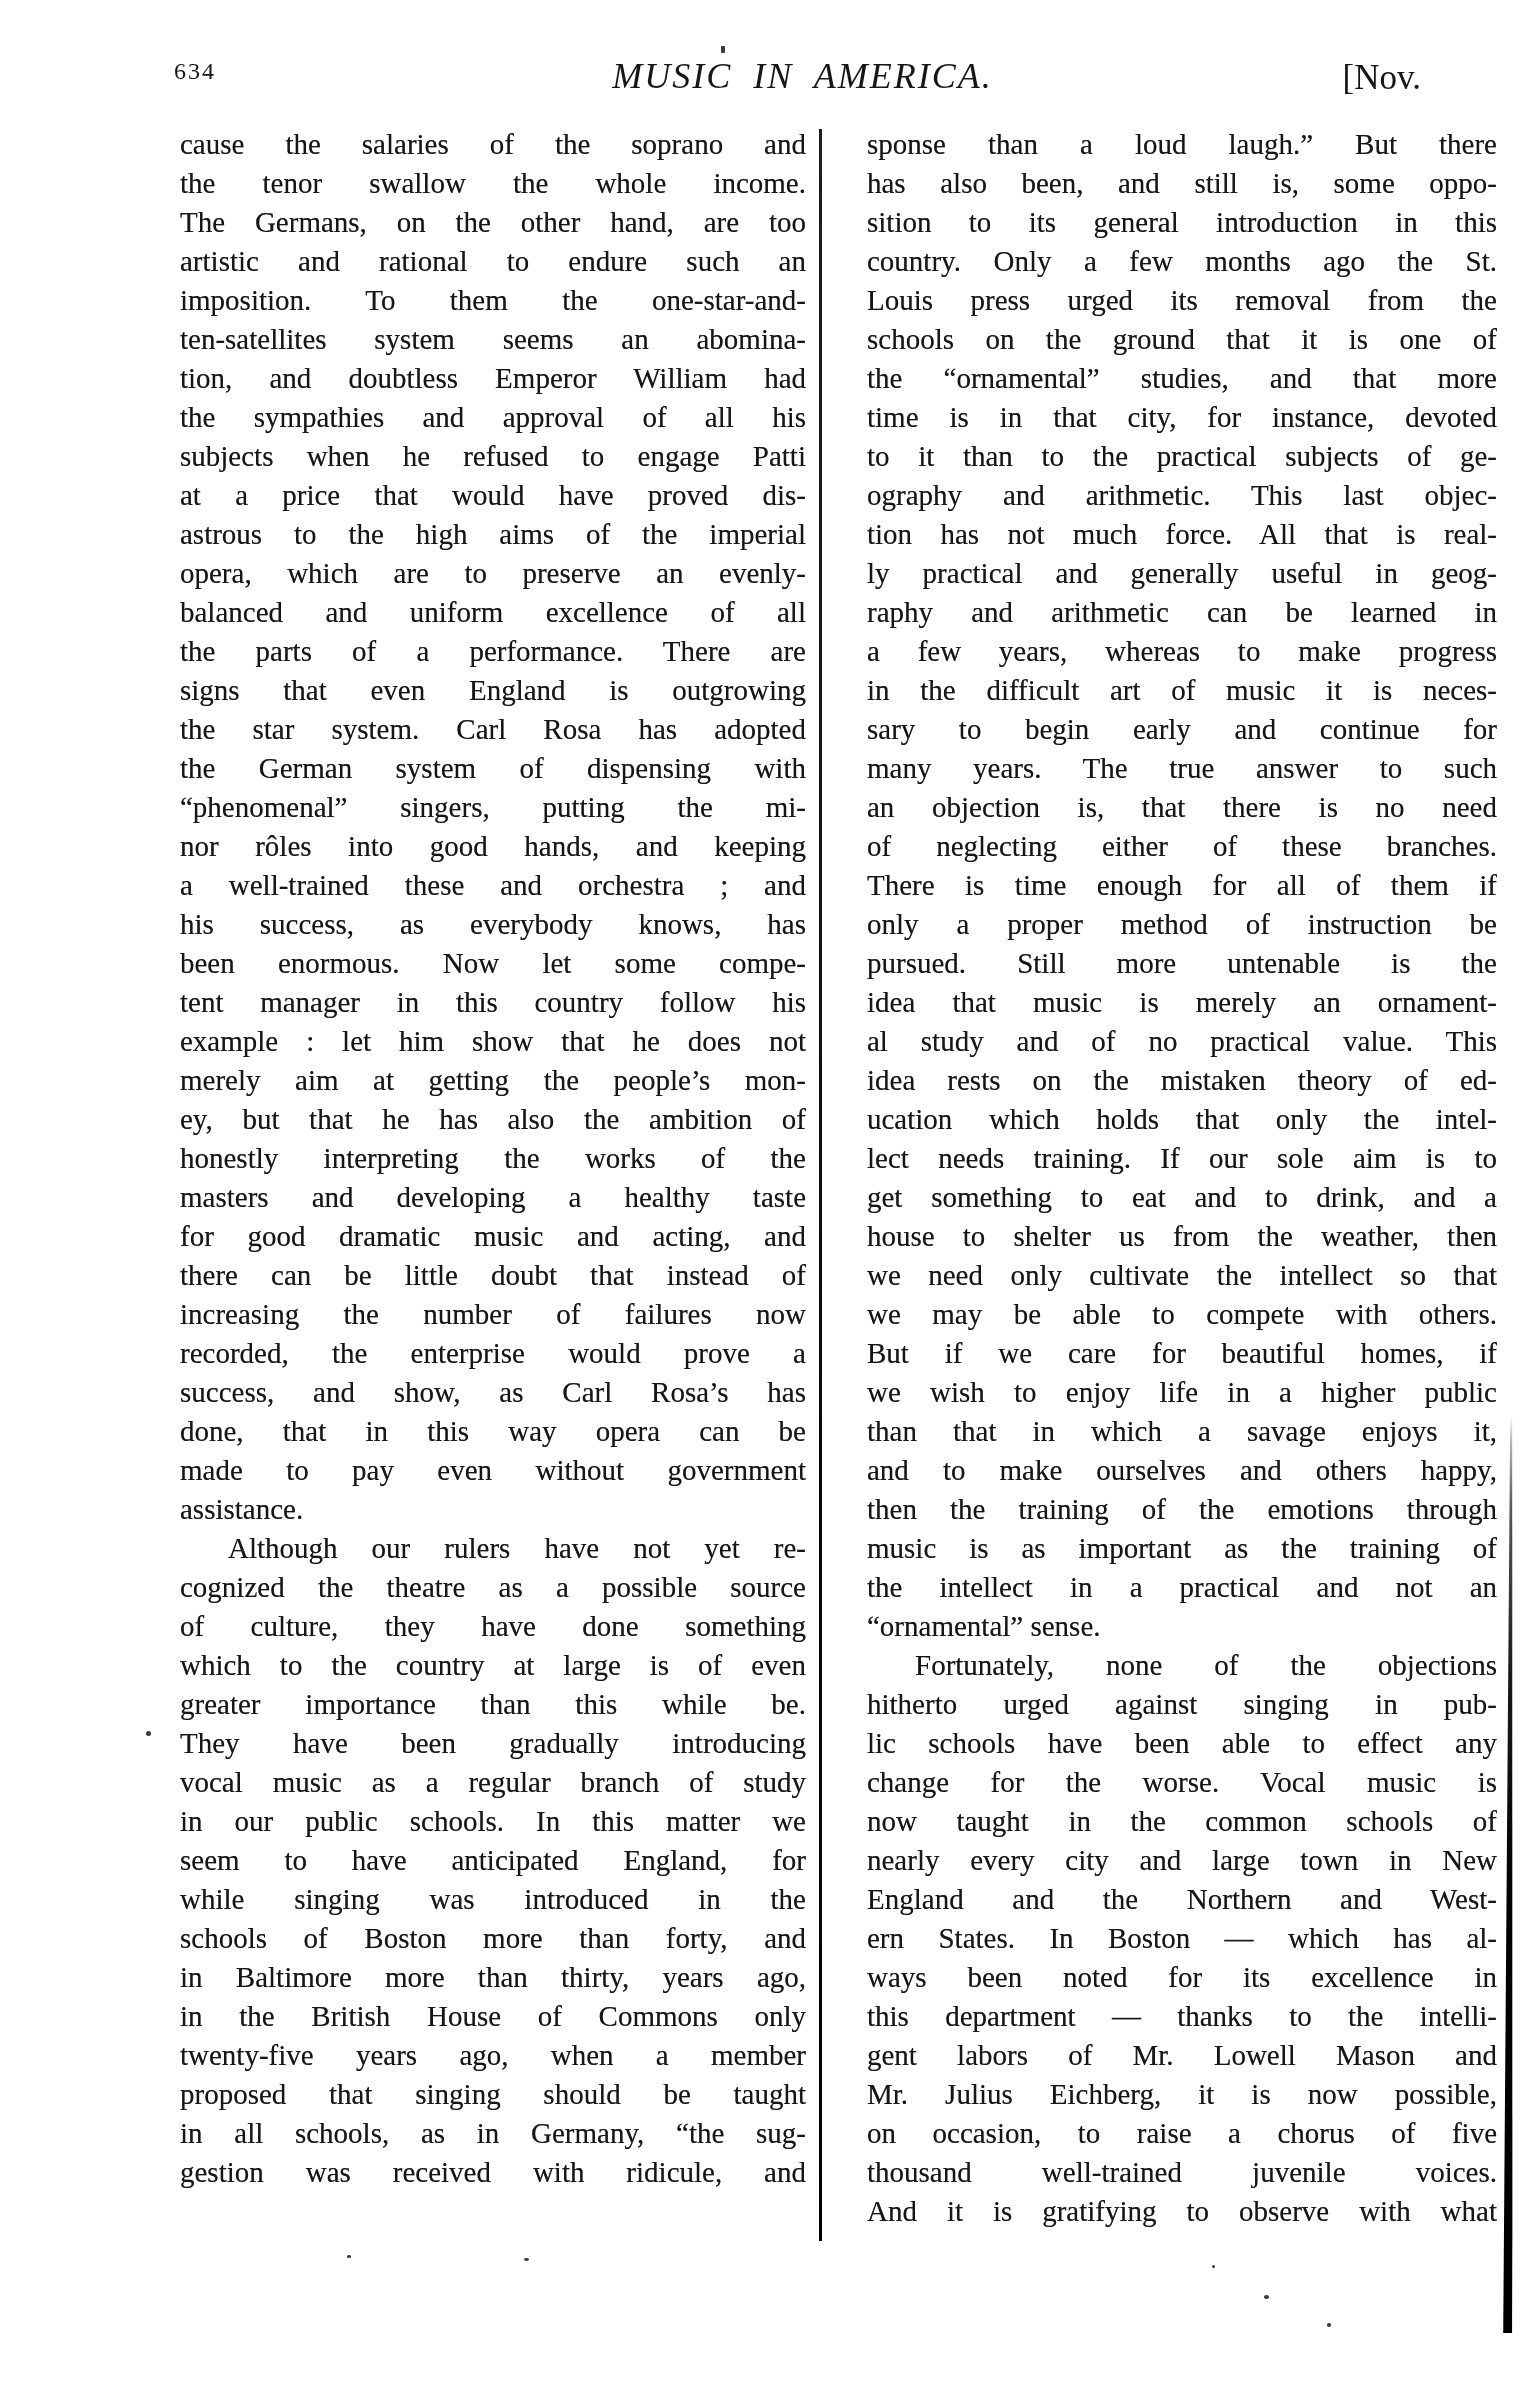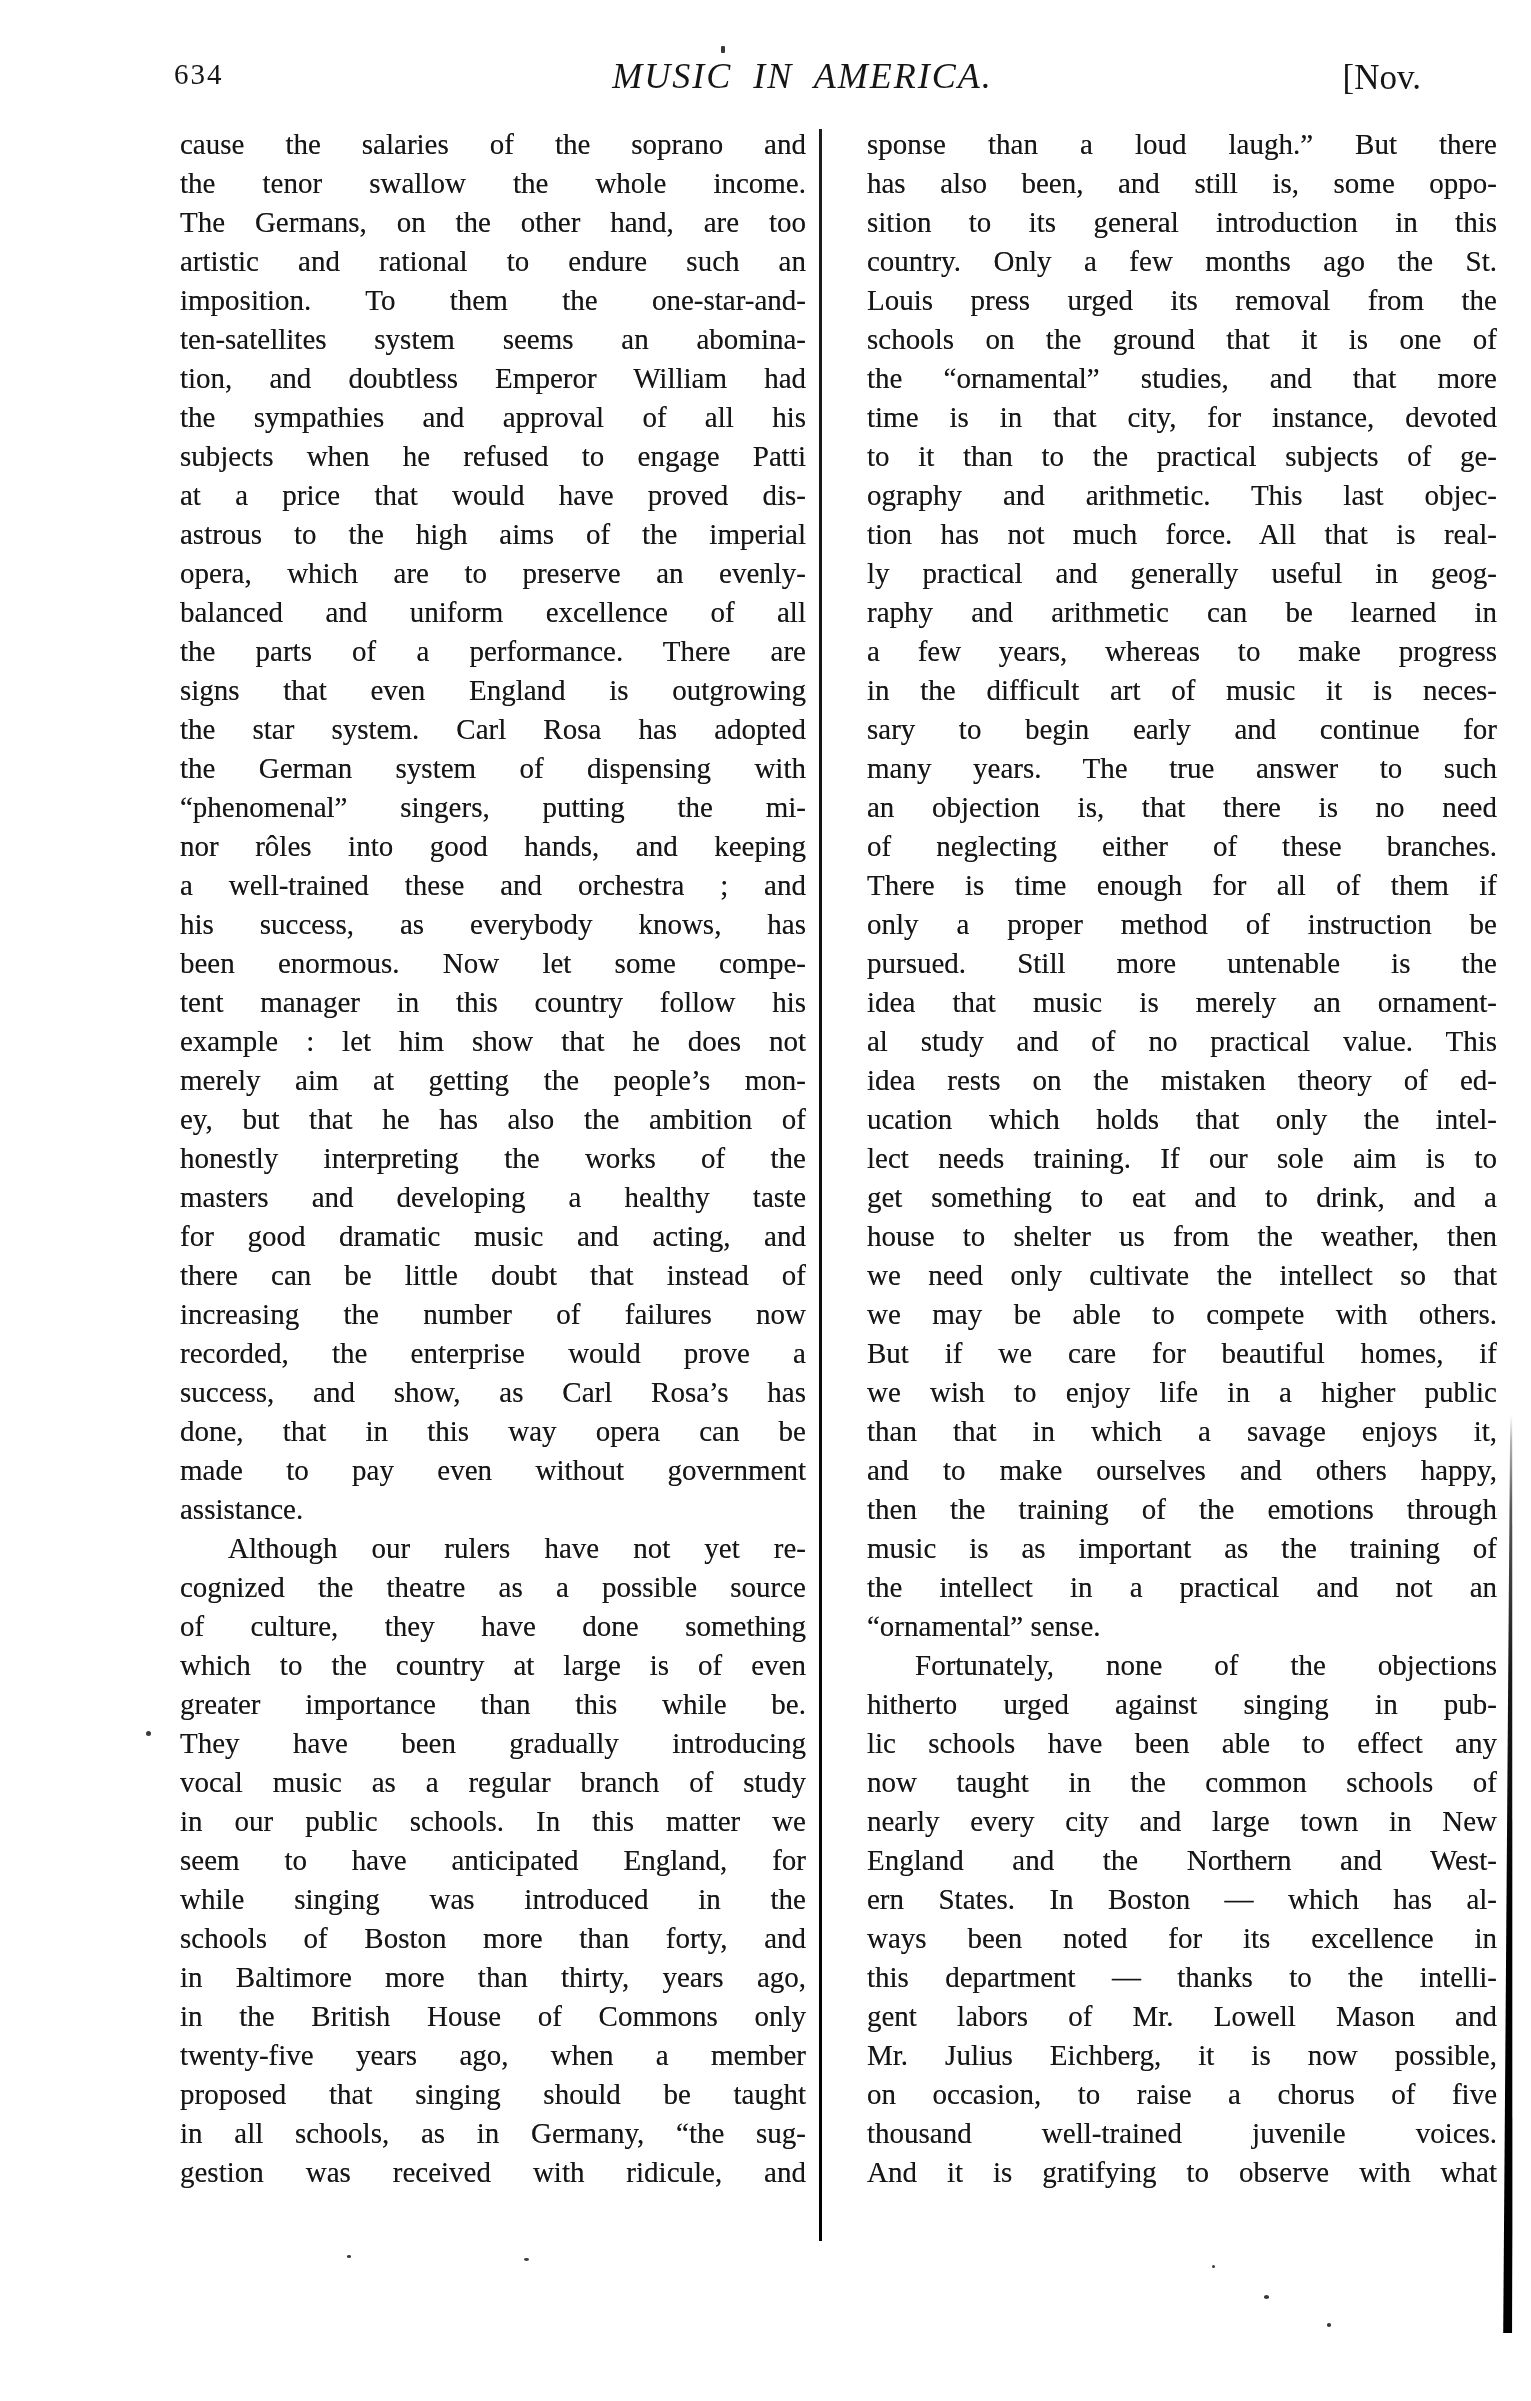--- a/index.html
+++ b/index.html
@@ -9,21 +9,21 @@
     font-family:"Liberation Serif","DejaVu Serif",serif;
     color:#161616;
     position:relative;
     overflow:hidden;
   }
   .page{position:absolute;inset:0;}
 
   
   #page-number{
     position:absolute;left:174px;top:58px;
-    font-size:29px;letter-spacing:2px;
+    font-size:24px;letter-spacing:2px;
   }
   #running-title{
     position:absolute;left:148px;top:55px;width:1309px;
     text-align:center;
     font-style:italic;font-size:36px;
     letter-spacing:2px;word-spacing:10px;
   }
   #issue-label{
     position:absolute;right:111px;top:58px;
     font-size:35px;
@@ -176,20 +176,21 @@
       <div class="line">we wish to enjoy life in a higher public</div>
       <div class="line">than that in which a savage enjoys it,</div>
       <div class="line">and to make ourselves and others happy,</div>
       <div class="line">then the training of the emotions through</div>
       <div class="line">music is as important as the training of</div>
       <div class="line">the intellect in a practical and not an</div>
       <div class="line para-end">“ornamental” sense.</div>
       <div class="line indent">Fortunately, none  of  the  objections</div>
       <div class="line">hitherto urged against singing in pub-</div>
       <div class="line">lic schools have been able to effect any</div>
+      <div class="line">change for the worse.  Vocal music is</div>
       <div class="line">now taught in the common schools of</div>
       <div class="line">nearly every city and large town in New</div>
       <div class="line">England and the Northern and West-</div>
       <div class="line">ern States.  In Boston — which has al-</div>
       <div class="line">ways been noted for its excellence in</div>
       <div class="line">this department — thanks to the intelli-</div>
       <div class="line">gent labors of Mr. Lowell Mason and</div>
       <div class="line">Mr. Julius Eichberg, it is now possible,</div>
       <div class="line">on occasion, to raise a chorus of five</div>
       <div class="line">thousand well-trained juvenile voices.</div>

